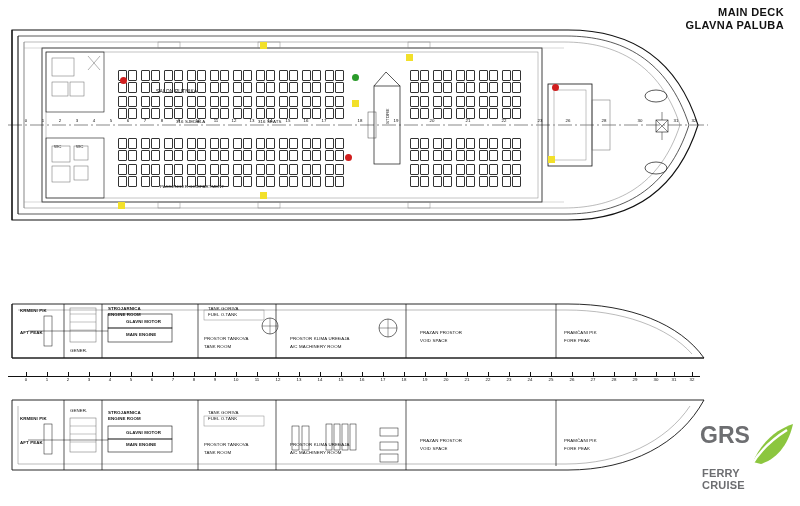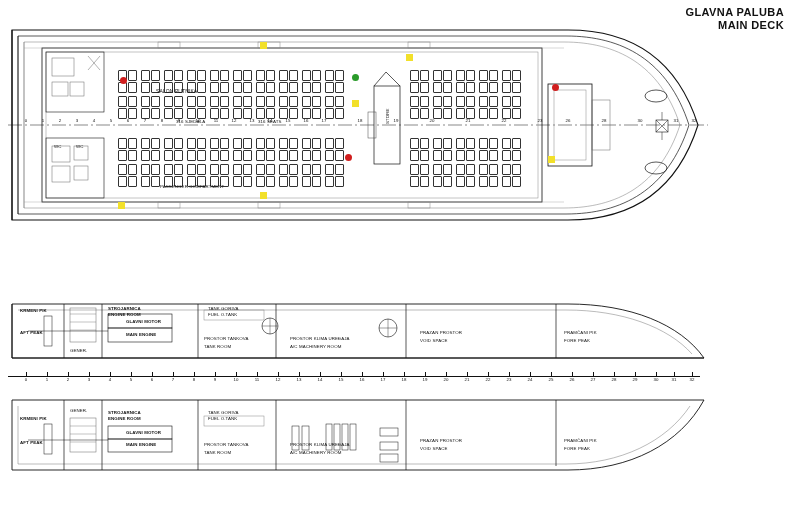--- a/index.html
+++ b/index.html
@@ -57,22 +57,22 @@
     font-size:11px;font-weight:bold;color:#6d6e71;line-height:11px;
     letter-spacing:.2px;
   }
 </style>
 </head>
 <body>
 
 <div class="stage">
 
   <div class="abs title" style="left:560px;top:6px;width:224px;">
+    <div>MAIN DECK</div>
     <div>GLAVNA PALUBA</div>
-    <div>MAIN DECK</div>
   </div>
 
 
   <div class="abs" style="left:8px;top:26px;width:700px;height:198px;">
     <svg width="700" height="198" viewBox="0 0 700 198">
 
       <path d="M4,4 L560,4 C620,4 668,30 690,99 C668,168 620,194 560,194 L4,194 Z" fill="none" stroke="#111" stroke-width="1.1"></path>
 
       <path d="M10,10 L558,10 C614,10 660,34 681,99 C660,164 614,188 558,188 L10,188 Z" fill="none" stroke="#111" stroke-width=".7"></path>
 
@@ -612,14 +612,23 @@
     <div class="abs lbl" style="left:196px;top:46px;">PROSTOR TANKOVA</div>
     <div class="abs lbl" style="left:196px;top:54px;">TANK ROOM</div>
     <div class="abs lbl" style="left:282px;top:46px;">PROSTOR KLIMA UREĐAJA</div>
     <div class="abs lbl" style="left:282px;top:54px;">A/C MACHINERY ROOM</div>
     <div class="abs lbl" style="left:412px;top:42px;">PRAZAN PROSTOR</div>
     <div class="abs lbl" style="left:412px;top:50px;">VOID SPACE</div>
     <div class="abs lbl" style="left:556px;top:42px;">PRAMČANI PIK</div>
     <div class="abs lbl" style="left:556px;top:50px;">FORE PEAK</div>
   </div>
 
+  <div class="abs" style="left:700px;top:424px;width:96px;height:70px;">
+    <div class="abs logo-grs" style="left:0;top:0;">GRS</div>
+    <svg class="abs" style="left:47px;top:-2px;" width="48" height="46" viewBox="0 0 48 46">
+      <path d="M6,40 C16,16 34,6 46,2 C42,20 32,36 14,42 Z" fill="#8cc63f"></path>
+      <path d="M4,44 C12,30 24,18 40,8" fill="none" stroke="#ffffff" stroke-width="2.4"></path>
+    </svg>
+    <div class="abs logo-ferry" style="left:2px;top:44px;">FERRY</div>
+    <div class="abs logo-cruise" style="left:2px;top:56px;">CRUISE</div>
+  </div>
 
 </div>
 
 </body></html>

